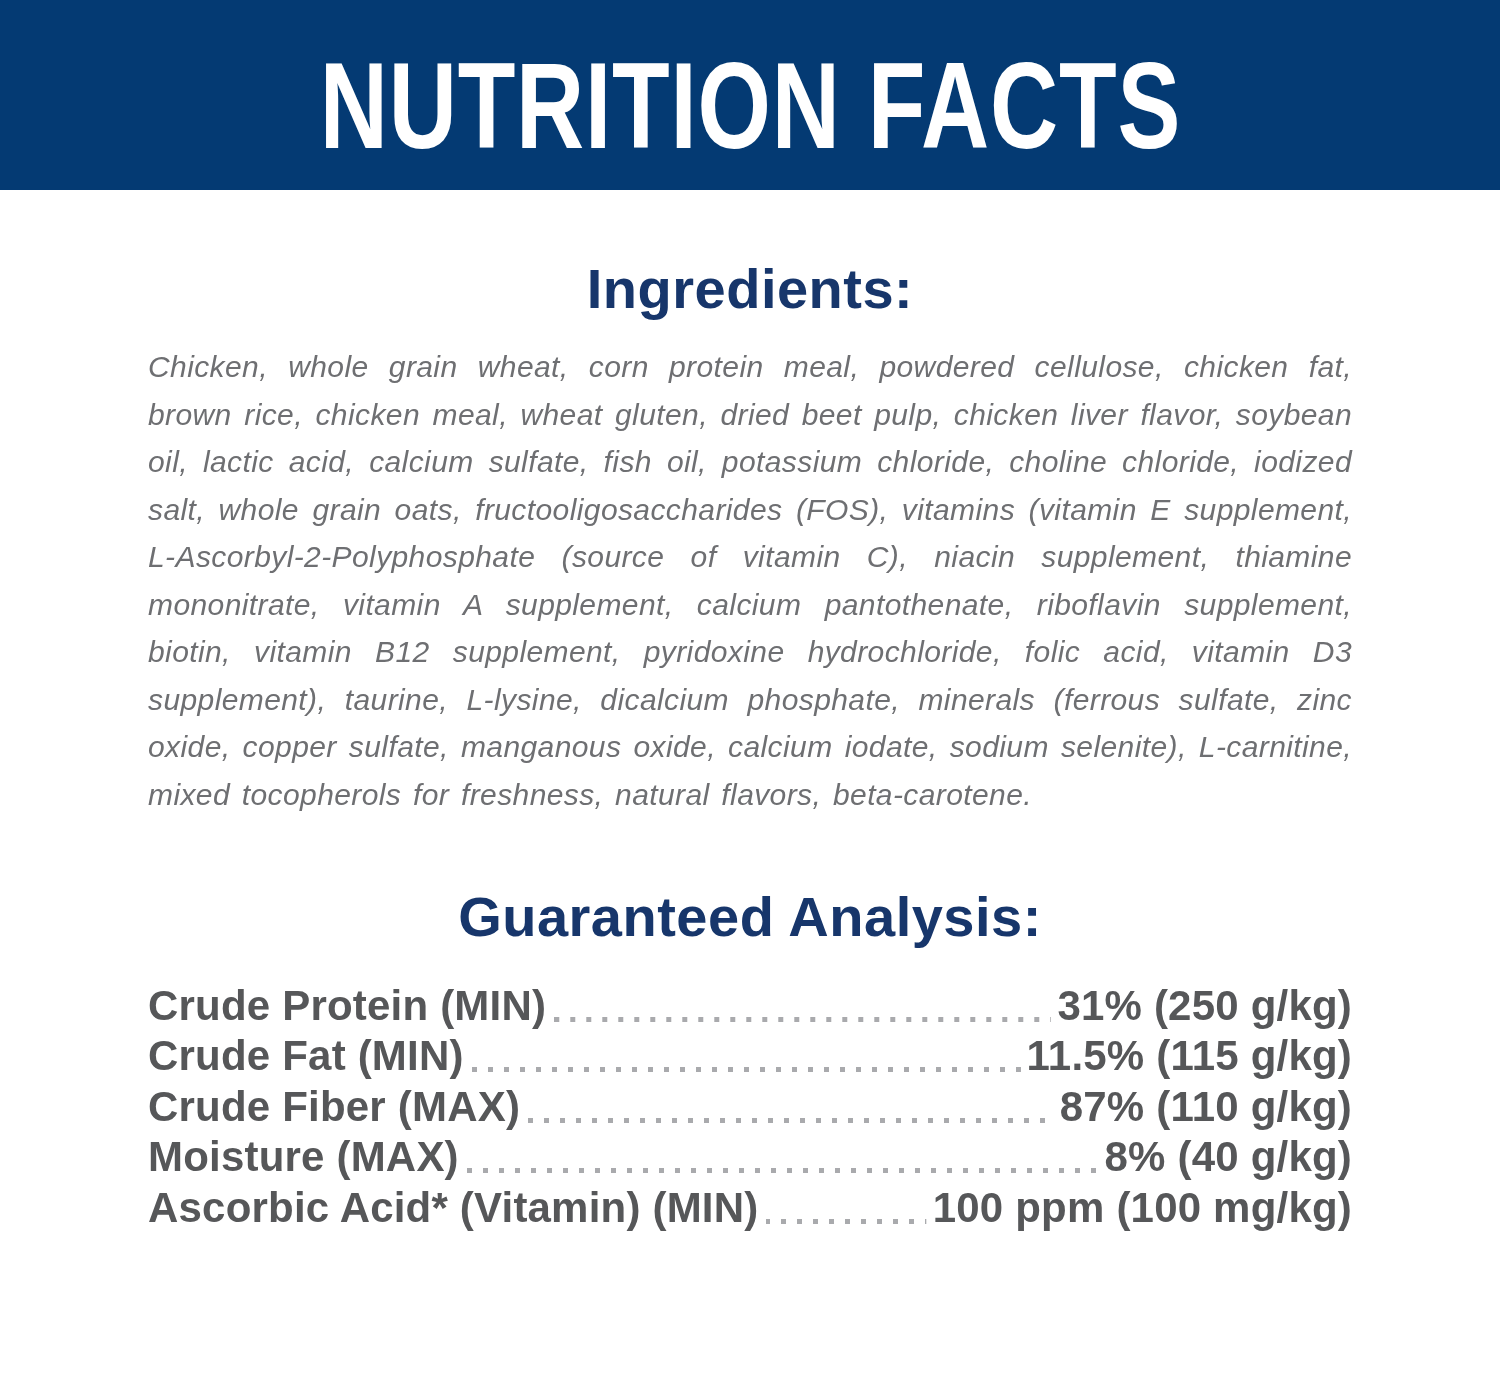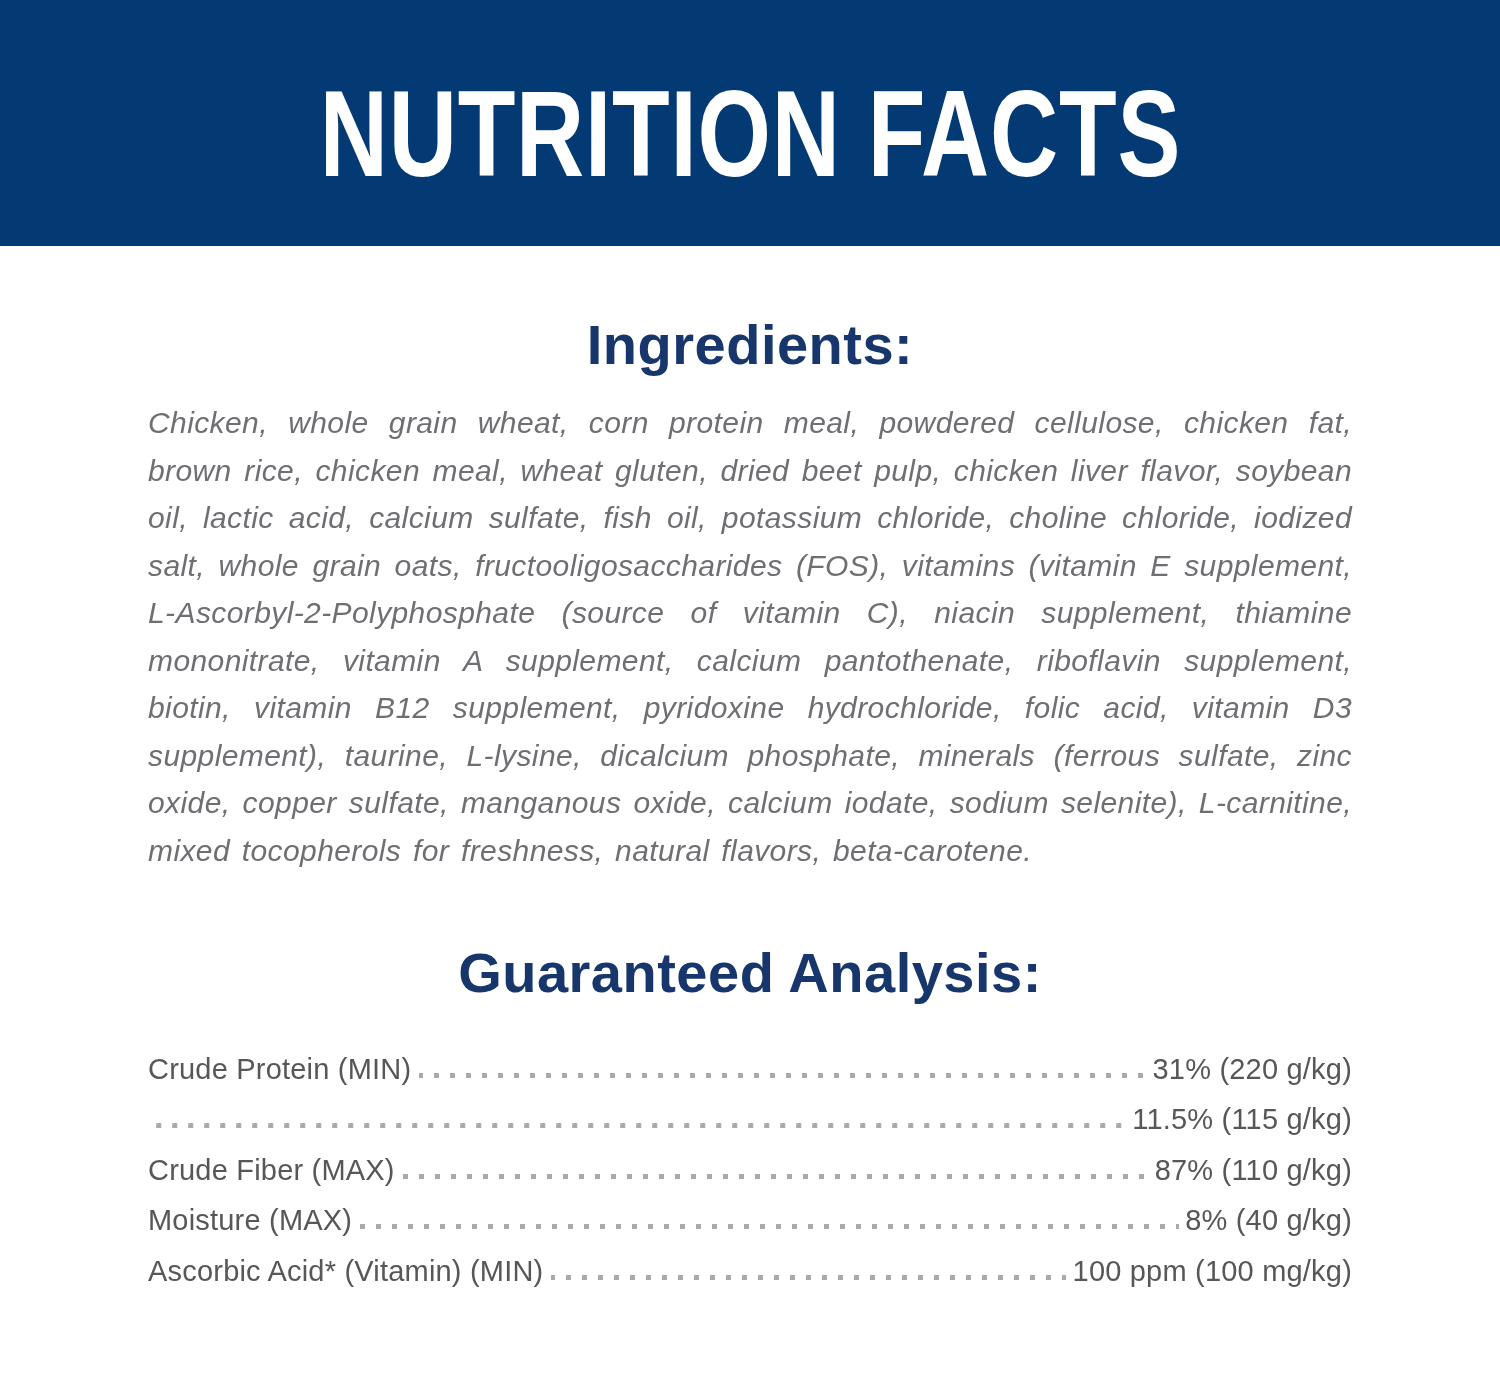--- a/index.html
+++ b/index.html
@@ -15,21 +15,21 @@
   html,body{background:#fff;}
   body{
     width:1500px;height:1379px;
     font-family:"Liberation Sans","DejaVu Sans",sans-serif;
     overflow:hidden;
   }
   .label-root{width:1500px;height:1379px;background:var(--white);}
 
   
   .header-bar{
-    width:100%;height:246px;
+    width:100%;height:190px;
     background:var(--navy);
     display:flex;align-items:center;justify-content:center;
     padding-top:20px;
   }
   .header-title{
     color:var(--white);
     font-size:118px;
     font-weight:800;
     letter-spacing:1px;
     white-space:nowrap;
@@ -65,22 +65,22 @@
   .analysis-table{
     margin:30px 148px 0 148px;
   }
   .analysis-row{
     display:flex;
     align-items:flex-end;
     height:50.5px;
   }
   .row-label,.row-value{
     color:var(--label_gray);
-    font-size:29px;
-    font-weight:400;
+    font-size:42px;
+    font-weight:700;
     white-space:nowrap;
     letter-spacing:0.2px;
   }
   .dot-leader{
     flex:1 1 auto;
     height:5px;
     margin:0 6px 8px 8px;
     background-image:repeating-linear-gradient(to right,var(--dot_gray) 0 5px,transparent 5px 16px);
     background-position:right center;
   }
@@ -98,24 +98,25 @@
 
   <p class="ingredients-text">Chicken, whole grain wheat, corn protein meal, powdered cellulose, chicken fat, brown rice, chicken meal, wheat gluten, dried beet pulp, chicken liver flavor, soybean oil, lactic acid, calcium sulfate, fish oil, potassium chloride, choline chloride, iodized salt, whole grain oats, fructooligosaccharides (FOS), vitamins (vitamin E supplement, L-Ascorbyl-2-Polyphosphate (source of vitamin C), niacin supplement, thiamine mononitrate, vitamin A supplement, calcium pantothenate, riboflavin supplement, biotin, vitamin B12 supplement, pyridoxine hydrochloride, folic acid, vitamin D3 supplement), taurine, L-lysine, dicalcium phosphate, minerals (ferrous sulfate, zinc oxide, copper sulfate, manganous oxide, calcium iodate, sodium selenite), L-carnitine, mixed tocopherols for freshness, natural flavors, beta-carotene.</p>
 
   <div class="section-heading analysis-heading">Guaranteed Analysis:</div>
 
   <div class="analysis-table">
 
     <div class="analysis-row">
       <span class="row-label">Crude Protein (MIN)</span>
       <span class="dot-leader"></span>
-      <span class="row-value">31% (220 g/kg)</span>
+      <span class="row-value">31% (250 g/kg)</span>
     </div>
 
     <div class="analysis-row">
+      <span class="row-label">Crude Fat (MIN)</span>
       <span class="dot-leader"></span>
       <span class="row-value">11.5% (115 g/kg)</span>
     </div>
 
     <div class="analysis-row">
       <span class="row-label">Crude Fiber (MAX)</span>
       <span class="dot-leader"></span>
       <span class="row-value">87% (110 g/kg)</span>
     </div>
 

